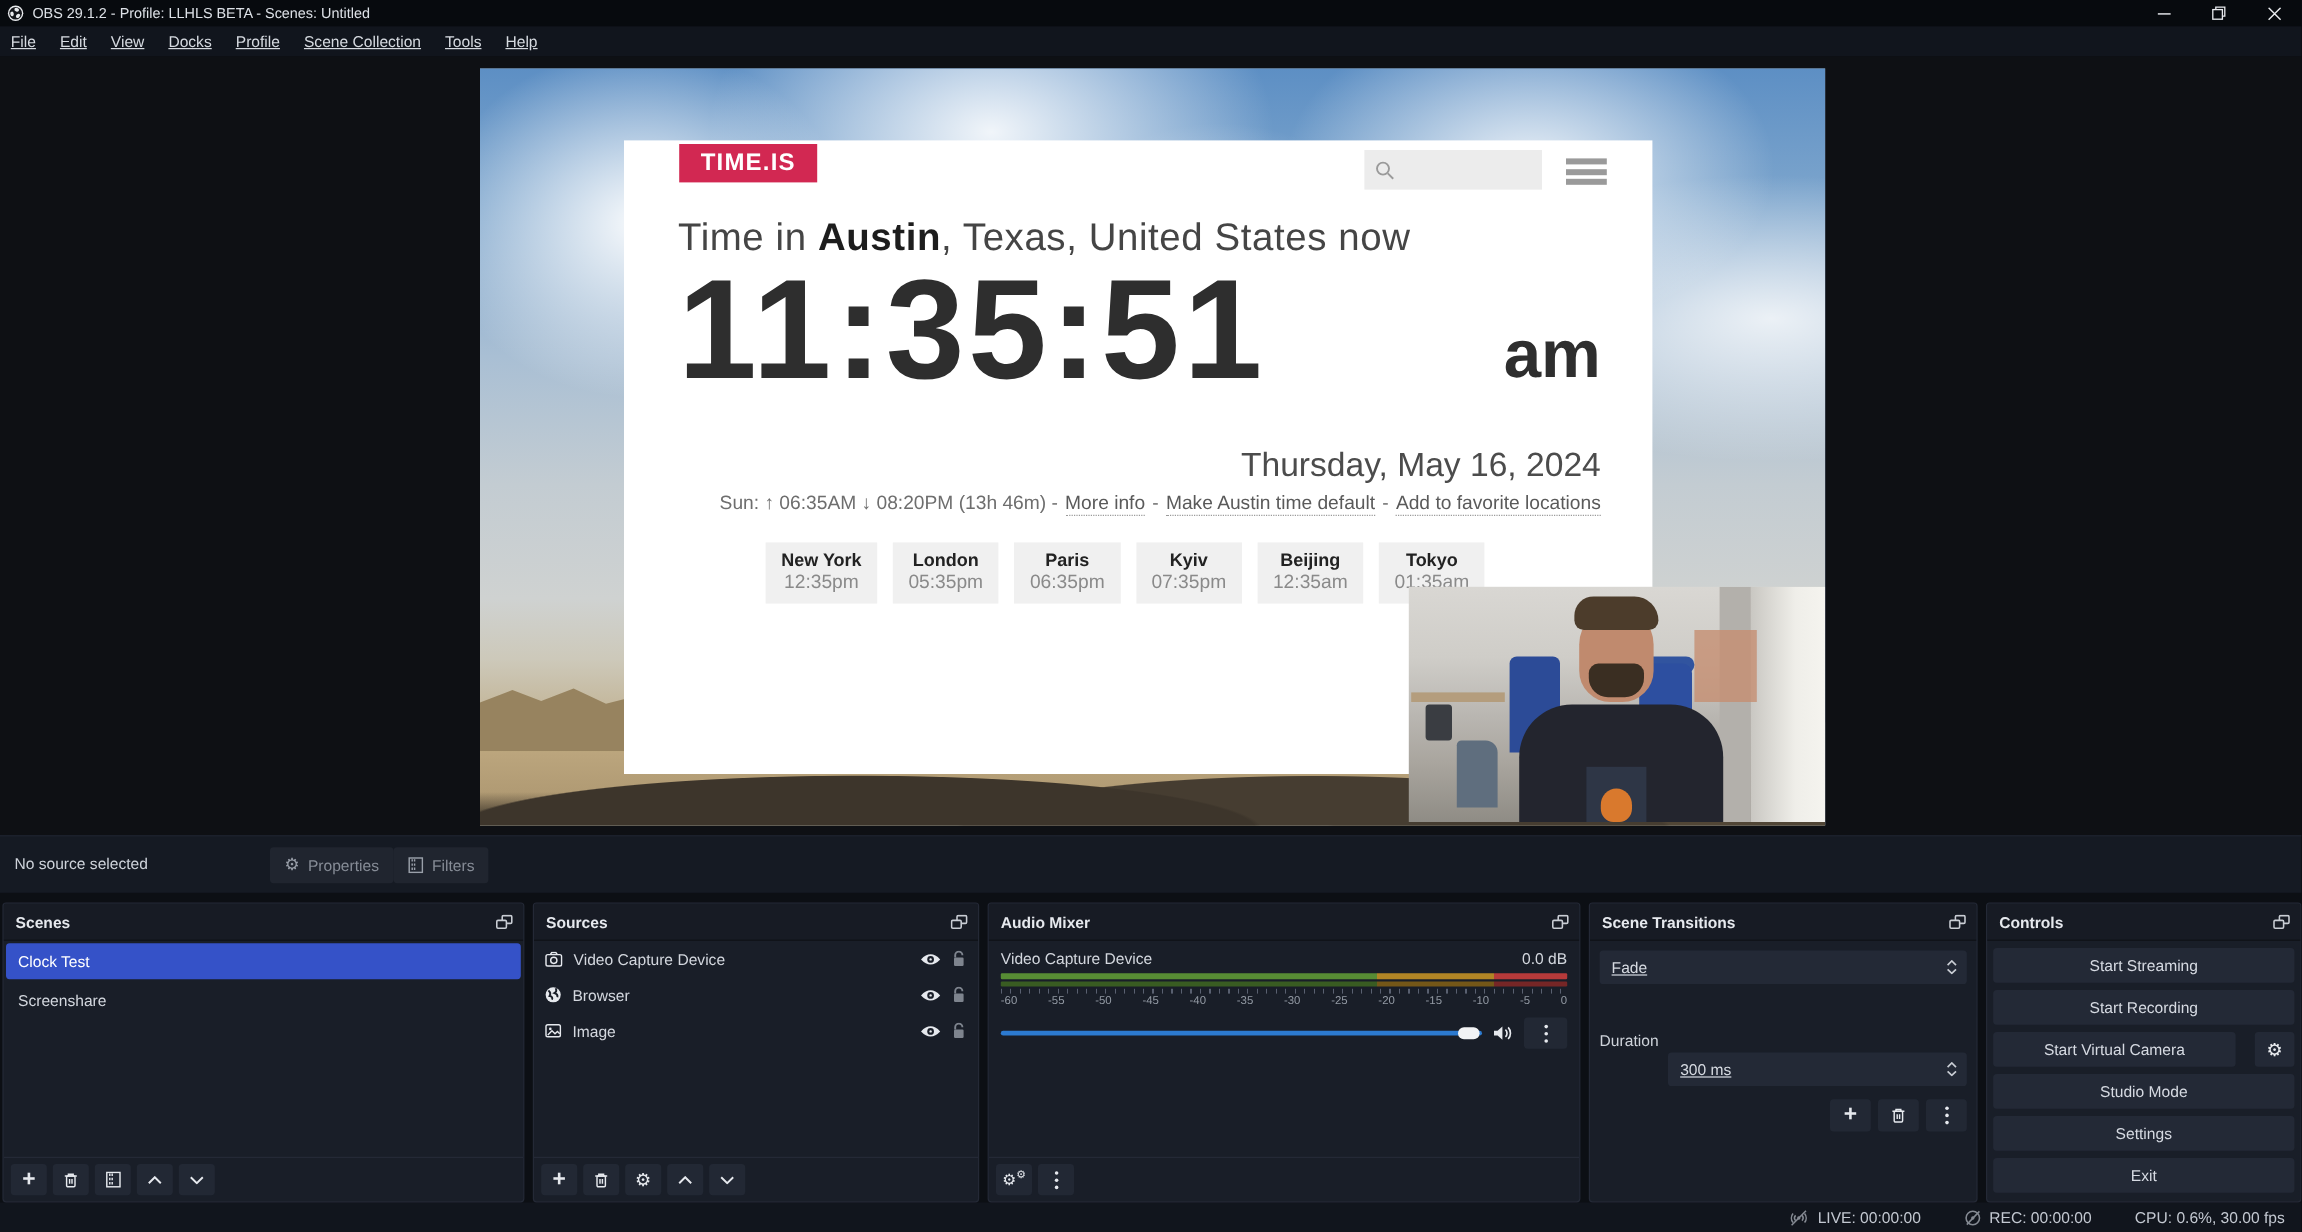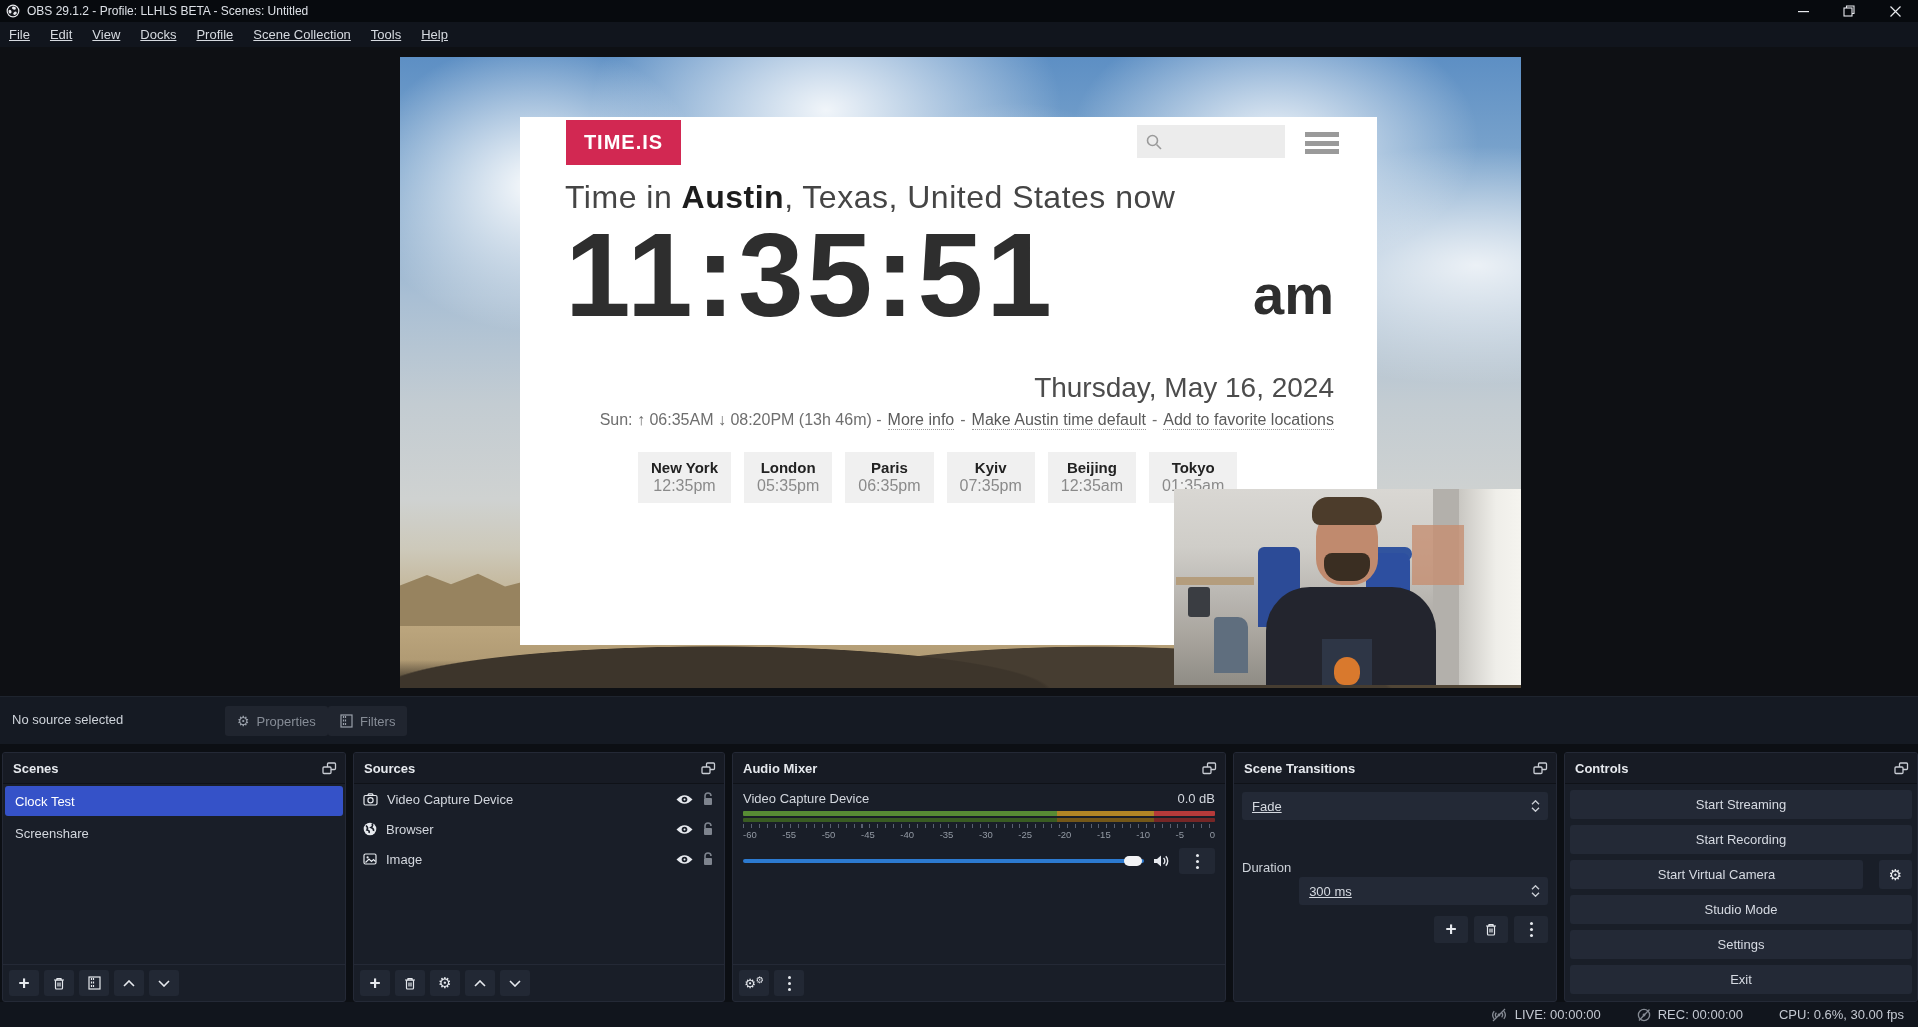--- a/index.html
+++ b/index.html
@@ -35,21 +35,21 @@
     clip-path:polygon(0 30%,18% 12%,34% 28%,52% 10%,70% 32%,88% 20%,100% 38%,100% 100%,0 100%); }
   .hills { position:absolute; left:0; right:0; bottom:0; height:62px;
     background:
       radial-gradient(48% 120% at 28% 108%, #3d352b 62%, rgba(0,0,0,0) 63%),
       radial-gradient(44% 130% at 62% 112%, #463d31 60%, rgba(0,0,0,0) 61%),
       radial-gradient(50% 140% at 92% 115%, #514636 58%, rgba(0,0,0,0) 59%),
       linear-gradient(rgba(0,0,0,0) 55%, #423a2e 90%); }
 
   
   .webpage { position:absolute; left:120px; top:60px; width:857px; height:528px; background:#ffffff; z-index:2; color:#3d3d3d; }
-  .site-logo { position:absolute; left:46px; top:3px; width:115px; height:45px; background:#d22852; color:#fff;
+  .site-logo { position:absolute; left:46px; top:3px; width:115px; height:32px; background:#d22852; color:#fff;
     display:flex; align-items:center; justify-content:center; font-weight:bold; font-size:20px; letter-spacing:1px; }
   .site-search { position:absolute; left:617px; top:8px; width:148px; height:33px; background:#ececec; display:flex; align-items:center; padding-left:8px; }
   .burger { position:absolute; left:785px; top:15px; width:34px; height:22px; display:flex; flex-direction:column; justify-content:space-between; }
   .burger div { height:5px; background:#9a9a9a; }
   .page-heading { position:absolute; left:45px; top:62px; font-size:32px; color:#454545; letter-spacing:.5px; }
   .page-heading b { color:#1d1d1d; font-weight:bold; }
   .clock-row { position:absolute; left:45px; right:43px; top:92px; display:flex; justify-content:space-between; align-items:flex-end; color:#2e2e2e; }
   .clock-time { font-size:118px; font-weight:bold; letter-spacing:3px; line-height:1.12; }
   .clock-ampm { font-size:56px; font-weight:bold; padding:0 0 14px 14px; }
   .page-date { position:absolute; right:43px; top:255px; font-size:28px; color:#4c4c4c; }
@@ -91,21 +91,21 @@
   .docks { height:258px; background:#0c0f14; display:flex; gap:7px; padding:8px 0 0 2px; }
   .panel { background:#191e28; border:1px solid #242936; border-radius:3px; height:250px; display:flex; flex-direction:column; overflow:hidden; }
   .panel-header { height:31px; background:#171b24; border-bottom:1px solid #0f1218; display:flex; align-items:center;
     padding:0 8px 0 10px; color:#e6e9ee; font-size:13px; font-weight:bold; flex:0 0 auto; }
   .panel-header .spacer { flex:1; }
   .panel-body { flex:1; position:relative; }
   .panel-toolbar { flex:0 0 37px; border-top:1px solid #242936; display:flex; align-items:center; gap:5px; padding:0 6px; }
   .mini-btn { width:30px; height:26px; background:#222834; border-radius:3px; display:flex; align-items:center; justify-content:center; color:#e6e9ee; }
   .mini-btn .plus { font-size:19px; font-weight:bold; line-height:1; margin-top:-2px; }
 
-  .w-scenes { width:344px; } .w-sources { width:372px; } .w-mixer { width:494px; } .w-trans { width:324px; } .w-controls { flex:1; }
+  .w-scenes { width:435px; } .w-sources { width:372px; } .w-mixer { width:494px; } .w-trans { width:324px; } .w-controls { flex:1; }
 
   .scene-item { margin:2px 2px 0; height:30px; display:flex; align-items:center; padding-left:10px; font-size:13px; color:#d3d7de; border-radius:3px; }
   .scene-item.selected { background:#3552c8; color:#fff; }
 
   .source-row { height:30px; display:flex; align-items:center; padding:0 10px 0 9px; font-size:13px; color:#d3d7de; gap:9px; }
   .source-row .grow { flex:1; }
 
   .mixer-body { padding:7px 10px 0; color:#d3d7de; font-size:13px; }
   .mixer-top { display:flex; justify-content:space-between; }
   .meter { margin-top:5px; height:5px; border-radius:1px;

